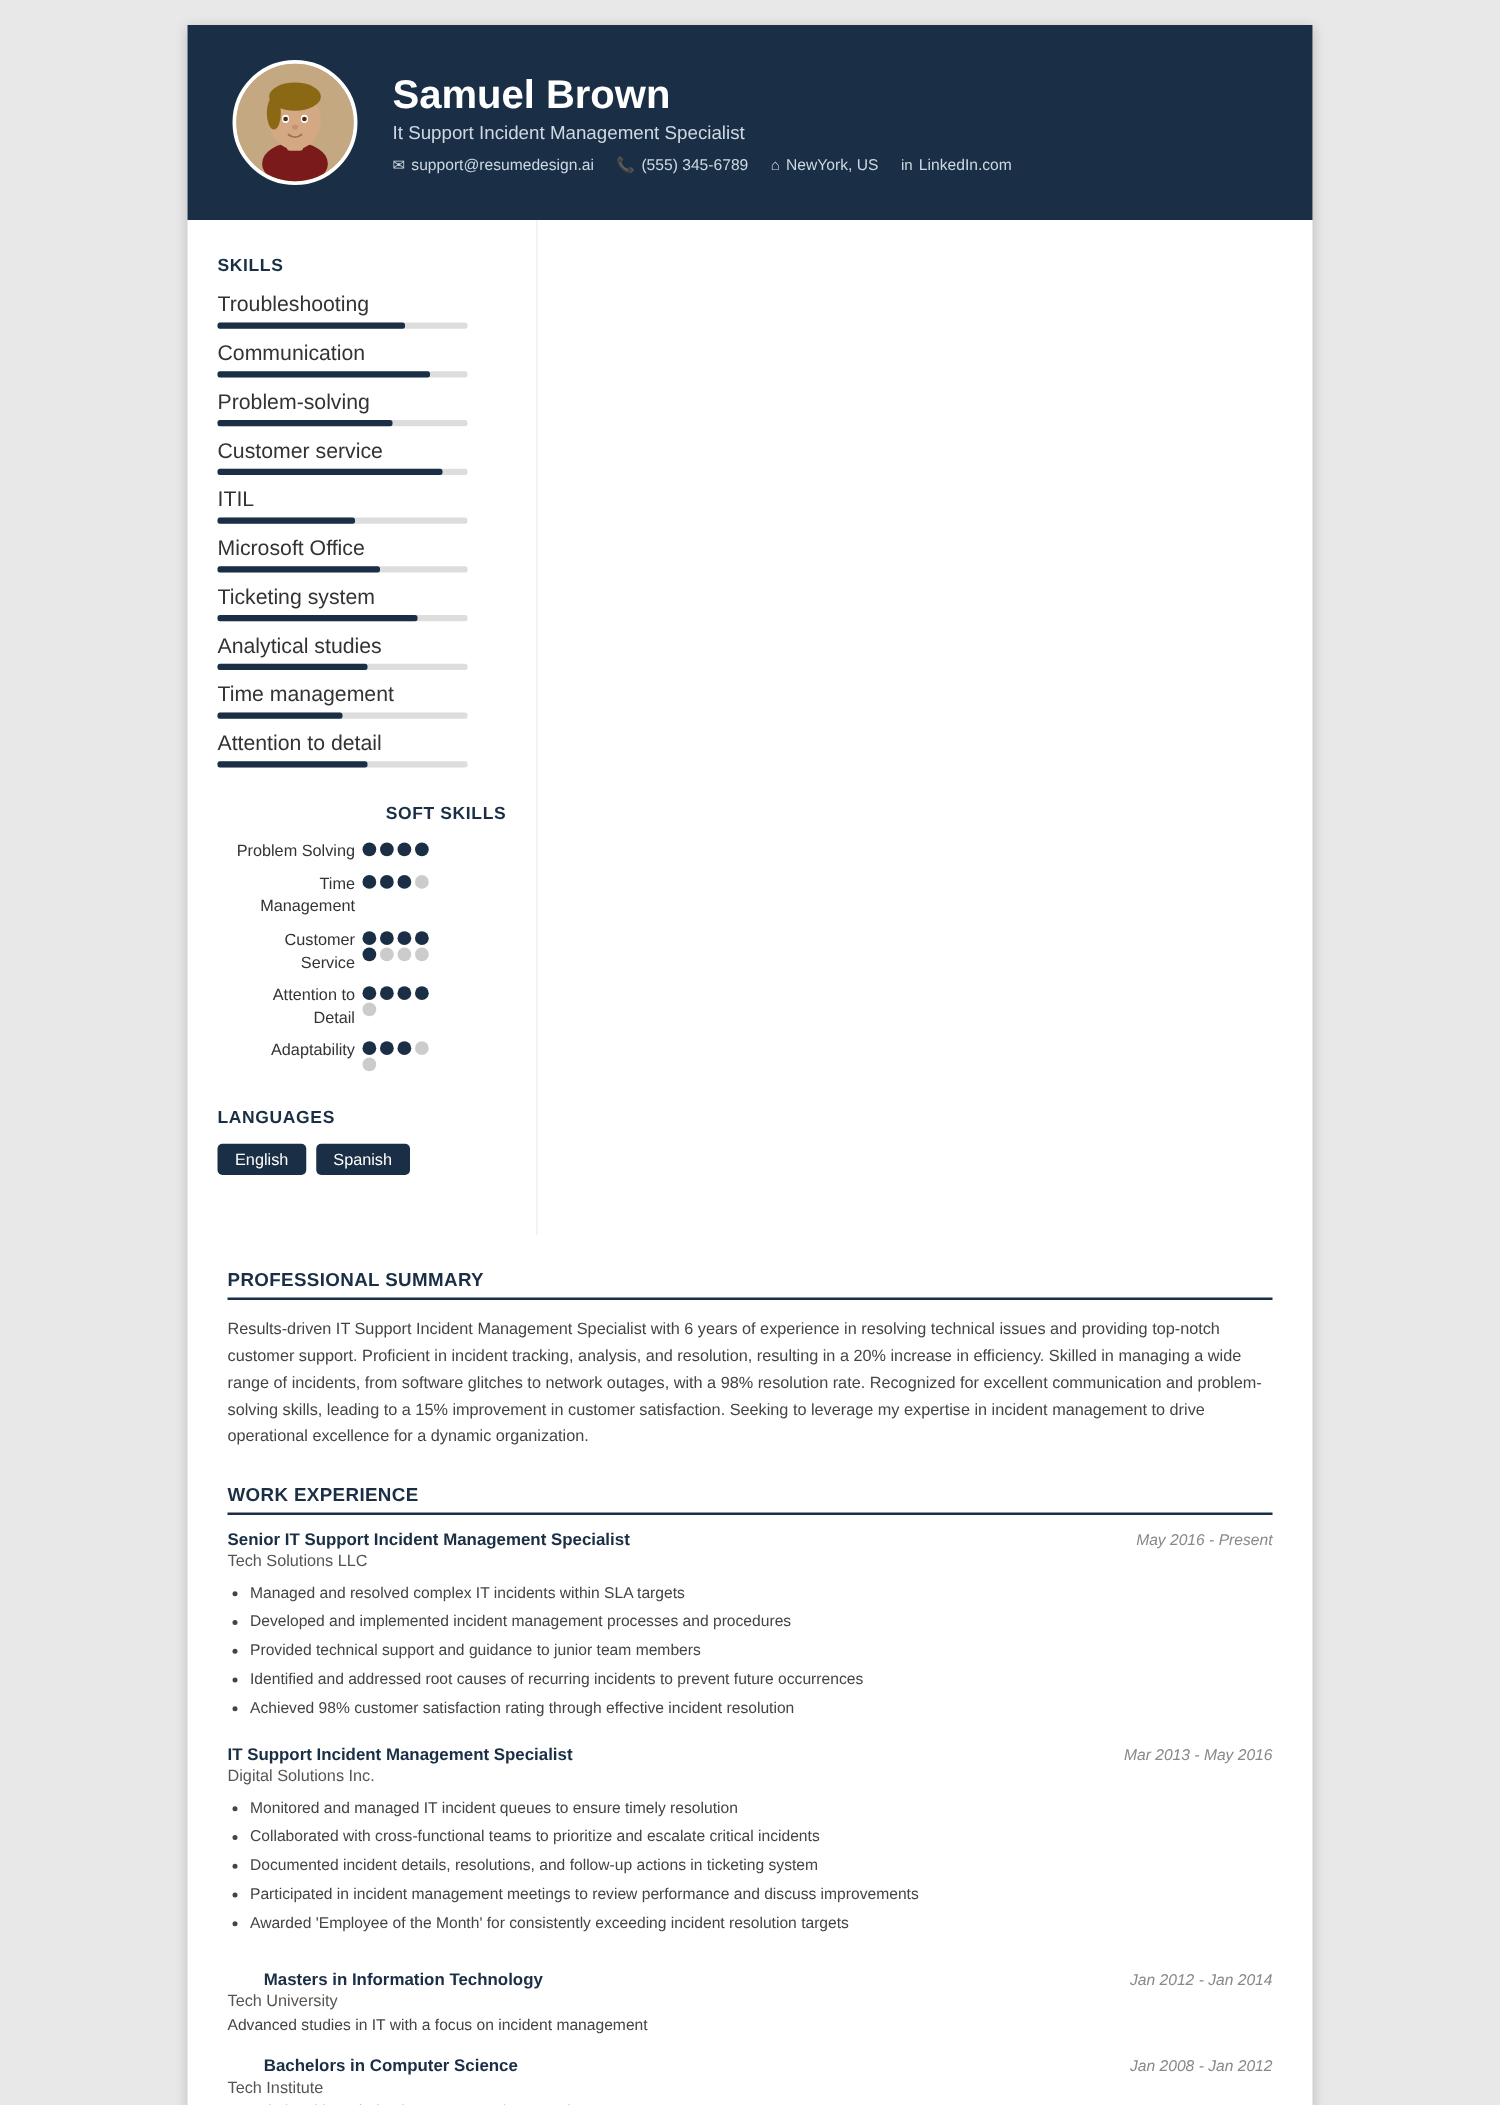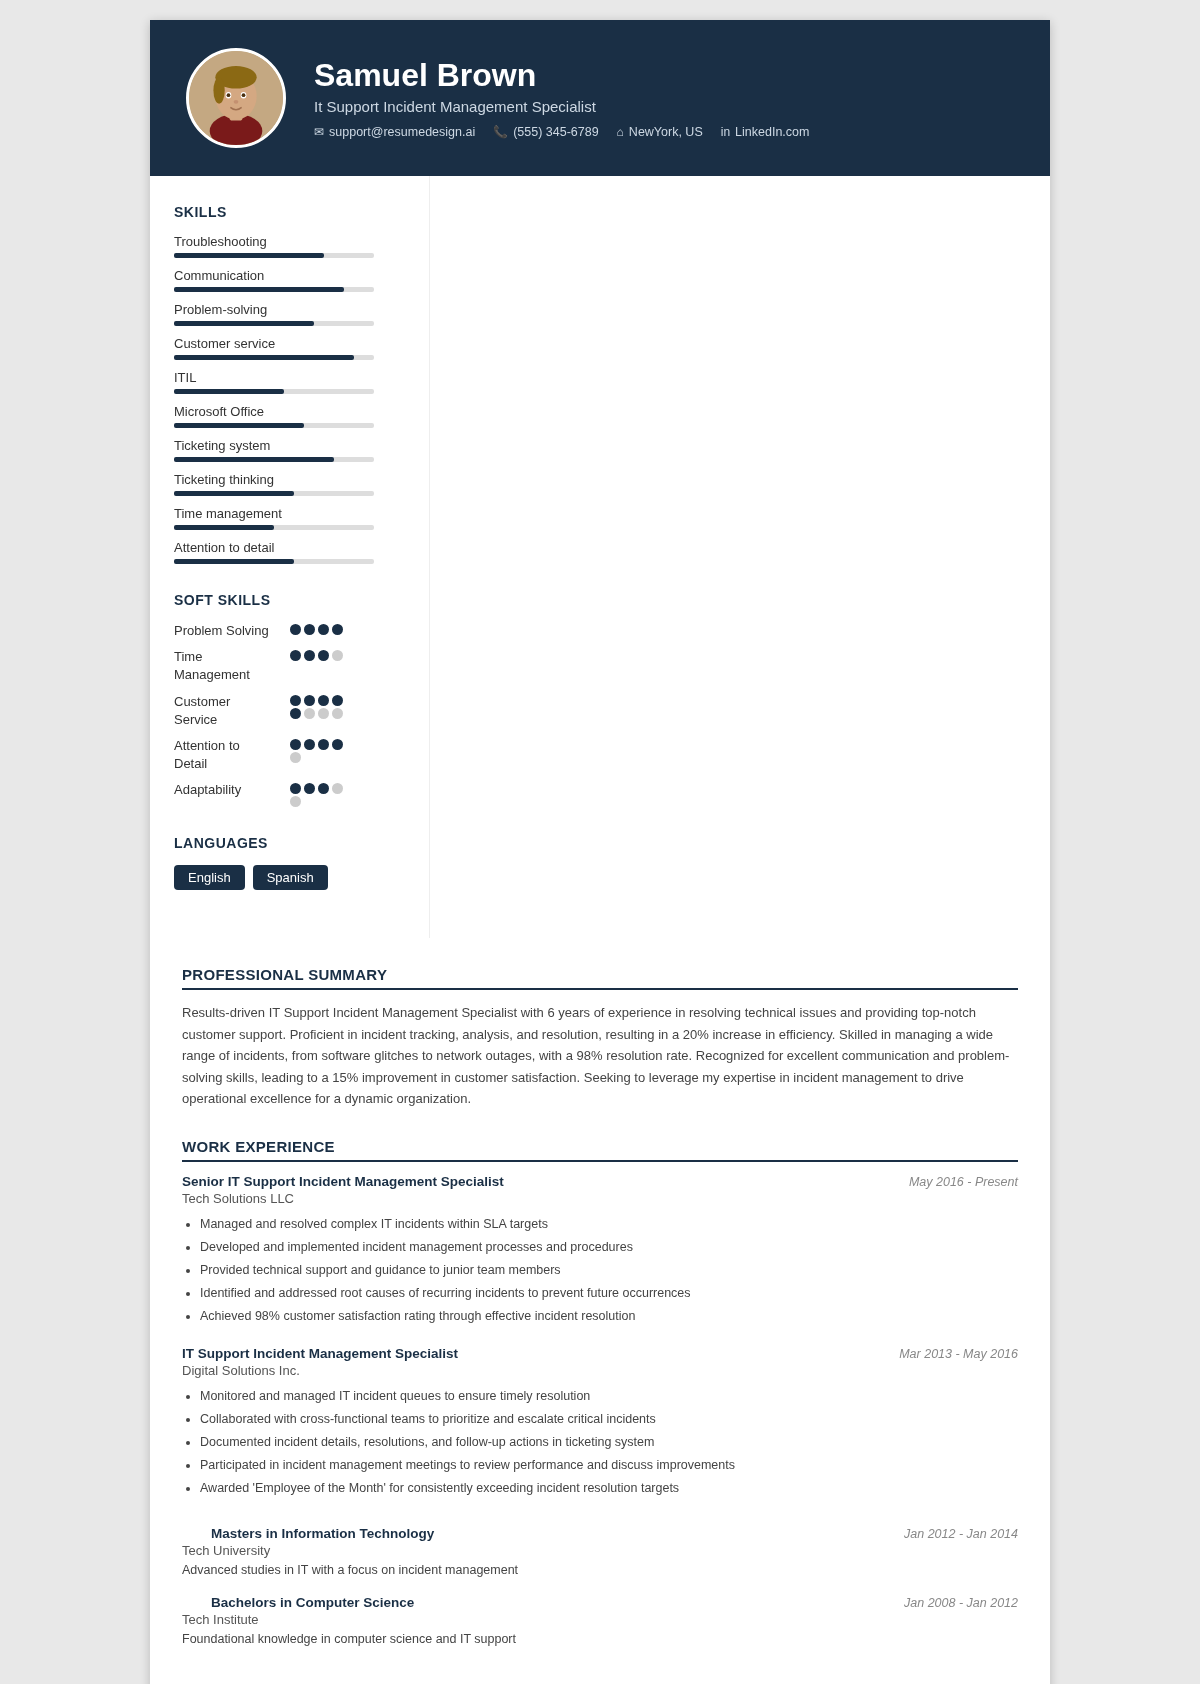--- a/index.html
+++ b/index.html
@@ -83,38 +83,38 @@
       font-size: 14px;
       font-weight: 800;
       letter-spacing: 0.5px;
       color: #1a2f45;
       margin-bottom: 14px;
       text-transform: uppercase;
     }
     .skills-section { margin-bottom: 28px; }
     .skill-item { margin-bottom: 10px; }
     .skill-name {
-      font-size: 13px;
+      font-size: 17px;
       color: #333;
       margin-bottom: 4px;
     }
     .skill-bar-bg {
       height: 5px;
       background: #ddd;
       border-radius: 2px;
       width: 200px;
     }
     .skill-bar-fill {
       height: 5px;
       background: #1a2f45;
       border-radius: 2px;
     }
 
     
-    .soft-skills-section { margin-bottom: 28px; }
+    .soft-skills-section { margin-bottom: 28px; text-align: right; }
     .soft-skill-item {
       display: flex;
       align-items: flex-start;
       margin-bottom: 8px;
       gap: 6px;
     }
     .soft-skill-name {
       font-size: 13px;
       color: #333;
       min-width: 110px;
@@ -330,21 +330,21 @@
       <div class="skill-bar-fill" style="width:65%"></div>
     </div>
   </div>
             <div class="skill-item">
     <div class="skill-name">Ticketing system</div>
     <div class="skill-bar-bg">
       <div class="skill-bar-fill" style="width:80%"></div>
     </div>
   </div>
             <div class="skill-item">
-    <div class="skill-name">Ticketing thinking</div>
+    <div class="skill-name">Analytical studies</div>
     <div class="skill-bar-bg">
       <div class="skill-bar-fill" style="width:60%"></div>
     </div>
   </div>
             <div class="skill-item">
     <div class="skill-name">Time management</div>
     <div class="skill-bar-bg">
       <div class="skill-bar-fill" style="width:50%"></div>
     </div>
   </div>

